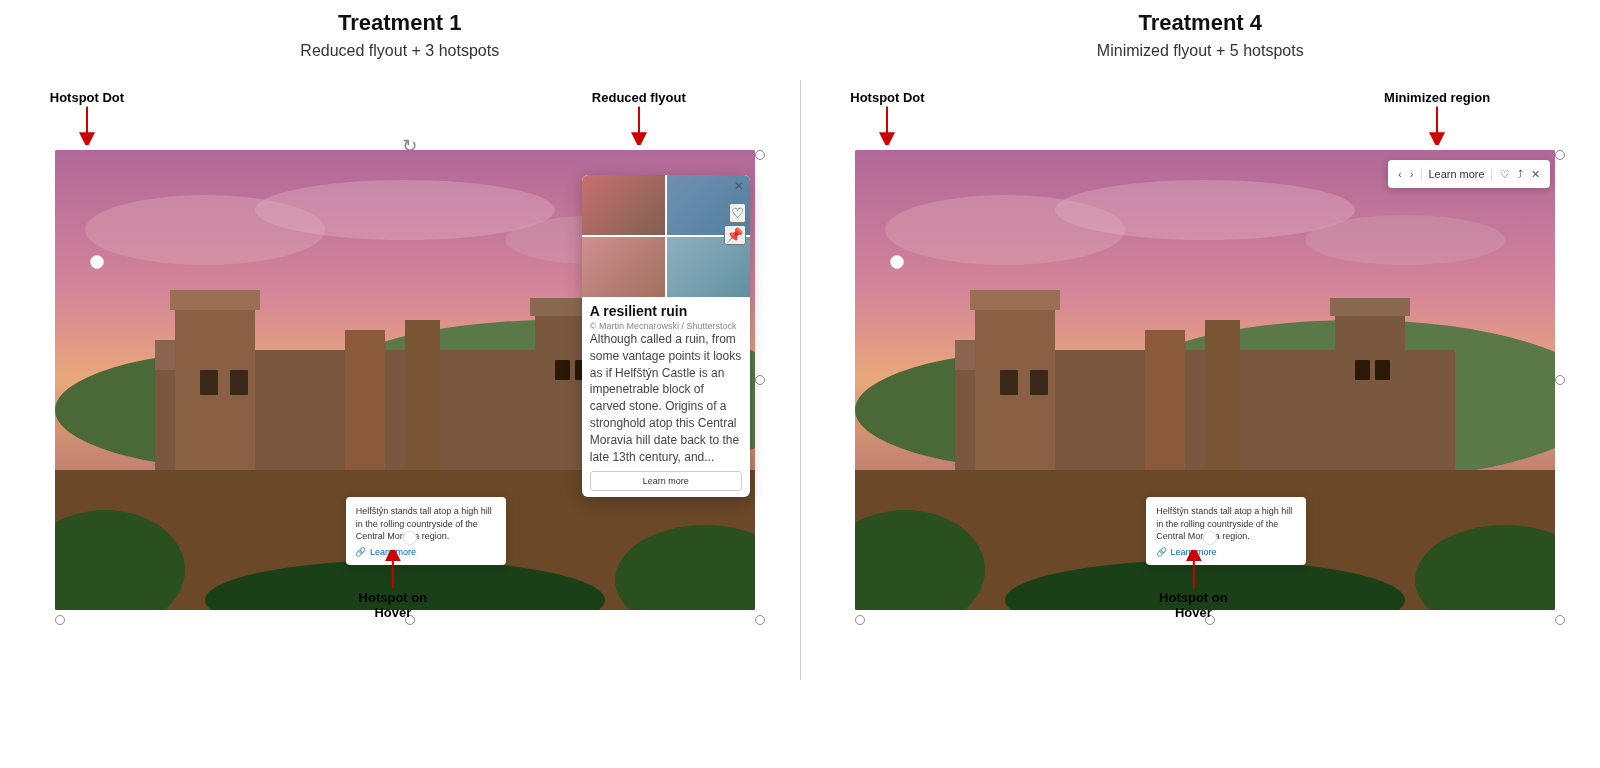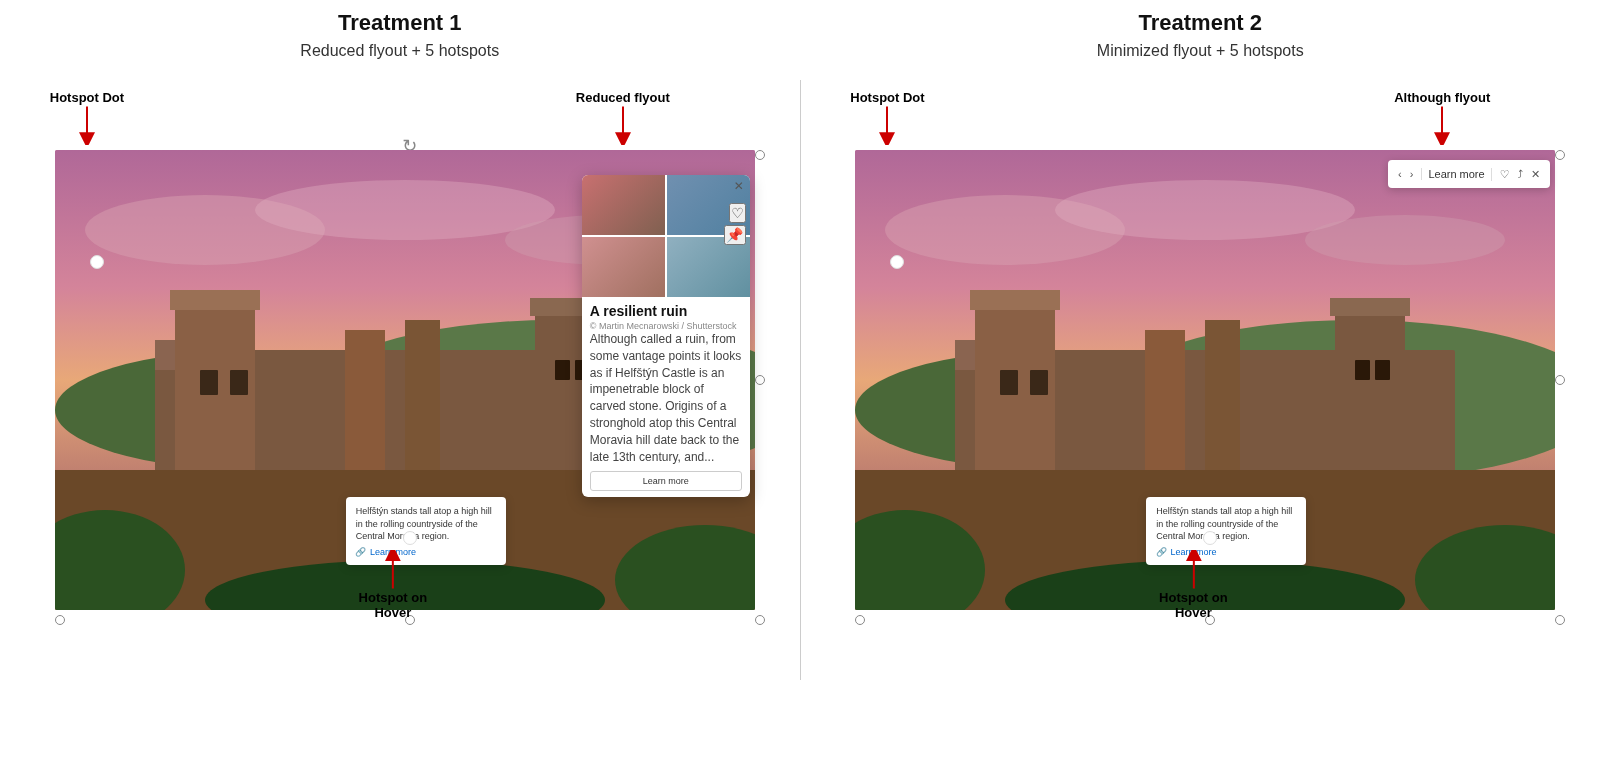--- a/index.html
+++ b/index.html
@@ -300,37 +300,37 @@
     }
 
   </style>
 </head>
 <body>
 
 <div class="main-container">
 
   <div class="treatment-panel">
     <div class="treatment-title">Treatment 1</div>
-    <div class="treatment-subtitle">Reduced flyout + 5 hotspots</div>
+    <div class="treatment-subtitle">Reduced flyout + 3 hotspots</div>
 
     <div style="position:relative; width:740px; height:540px;">
 
       <div style="position:absolute; top:0; left:20px; display:flex; flex-direction:column; align-items:center;">
         <span class="ann-label">Hotspot Dot</span>
         <svg class="arrow-down" viewBox="0 0 24 50">
           <defs>
               <marker id="ah1" markerWidth="8" markerHeight="8" refX="4" refY="4" orient="auto">
                 <path d="M0,0 L8,4 L0,8 Z" fill="#cc0000"></path>
               </marker>
             </defs>
           <line x1="12" y1="2" x2="12" y2="44" stroke="#cc0000" stroke-width="2.5" marker-end="url(#ah1)"></line>
         </svg>
       </div>
 
-      <div style="position:absolute; top:0; right:100px; display:flex; flex-direction:column; align-items:center;">
+      <div style="position:absolute; top:0; right:84px; display:flex; flex-direction:column; align-items:center;">
         <span class="ann-label">Reduced flyout</span>
         <svg class="arrow-down" viewBox="0 0 24 50">
           <defs>
               <marker id="ah2" markerWidth="8" markerHeight="8" refX="4" refY="4" orient="auto">
                 <path d="M0,0 L8,4 L0,8 Z" fill="#cc0000"></path>
               </marker>
             </defs>
           <line x1="12" y1="2" x2="12" y2="44" stroke="#cc0000" stroke-width="2.5" marker-end="url(#ah2)"></line>
         </svg>
       </div>
@@ -444,39 +444,39 @@
         </svg>
         <span class="ann-label" style="text-align:center;">Hotspot on<br>Hover</span>
       </div>
 
     </div>
   </div>
 
   <div class="divider"></div>
 
   <div class="treatment-panel">
-    <div class="treatment-title">Treatment 2</div>
+    <div class="treatment-title">Treatment 4</div>
     <div class="treatment-subtitle">Minimized flyout + 5 hotspots</div>
 
     <div style="position:relative; width:740px; height:540px;">
 
       <div style="position:absolute; top:0; left:20px; display:flex; flex-direction:column; align-items:center;">
         <span class="ann-label">Hotspot Dot</span>
         <svg class="arrow-down" viewBox="0 0 24 50">
           <defs>
               <marker id="ah4" markerWidth="8" markerHeight="8" refX="4" refY="4" orient="auto">
                 <path d="M0,0 L8,4 L0,8 Z" fill="#cc0000"></path>
               </marker>
             </defs>
           <line x1="12" y1="2" x2="12" y2="44" stroke="#cc0000" stroke-width="2.5" marker-end="url(#ah4)"></line>
         </svg>
       </div>
 
       <div style="position:absolute; top:0; right:80px; display:flex; flex-direction:column; align-items:center;">
-        <span class="ann-label">Although flyout</span>
+        <span class="ann-label">Minimized region</span>
         <svg class="arrow-down" viewBox="0 0 24 50">
           <defs>
               <marker id="ah5" markerWidth="8" markerHeight="8" refX="4" refY="4" orient="auto">
                 <path d="M0,0 L8,4 L0,8 Z" fill="#cc0000"></path>
               </marker>
             </defs>
           <line x1="12" y1="2" x2="12" y2="44" stroke="#cc0000" stroke-width="2.5" marker-end="url(#ah5)"></line>
         </svg>
       </div>
 

